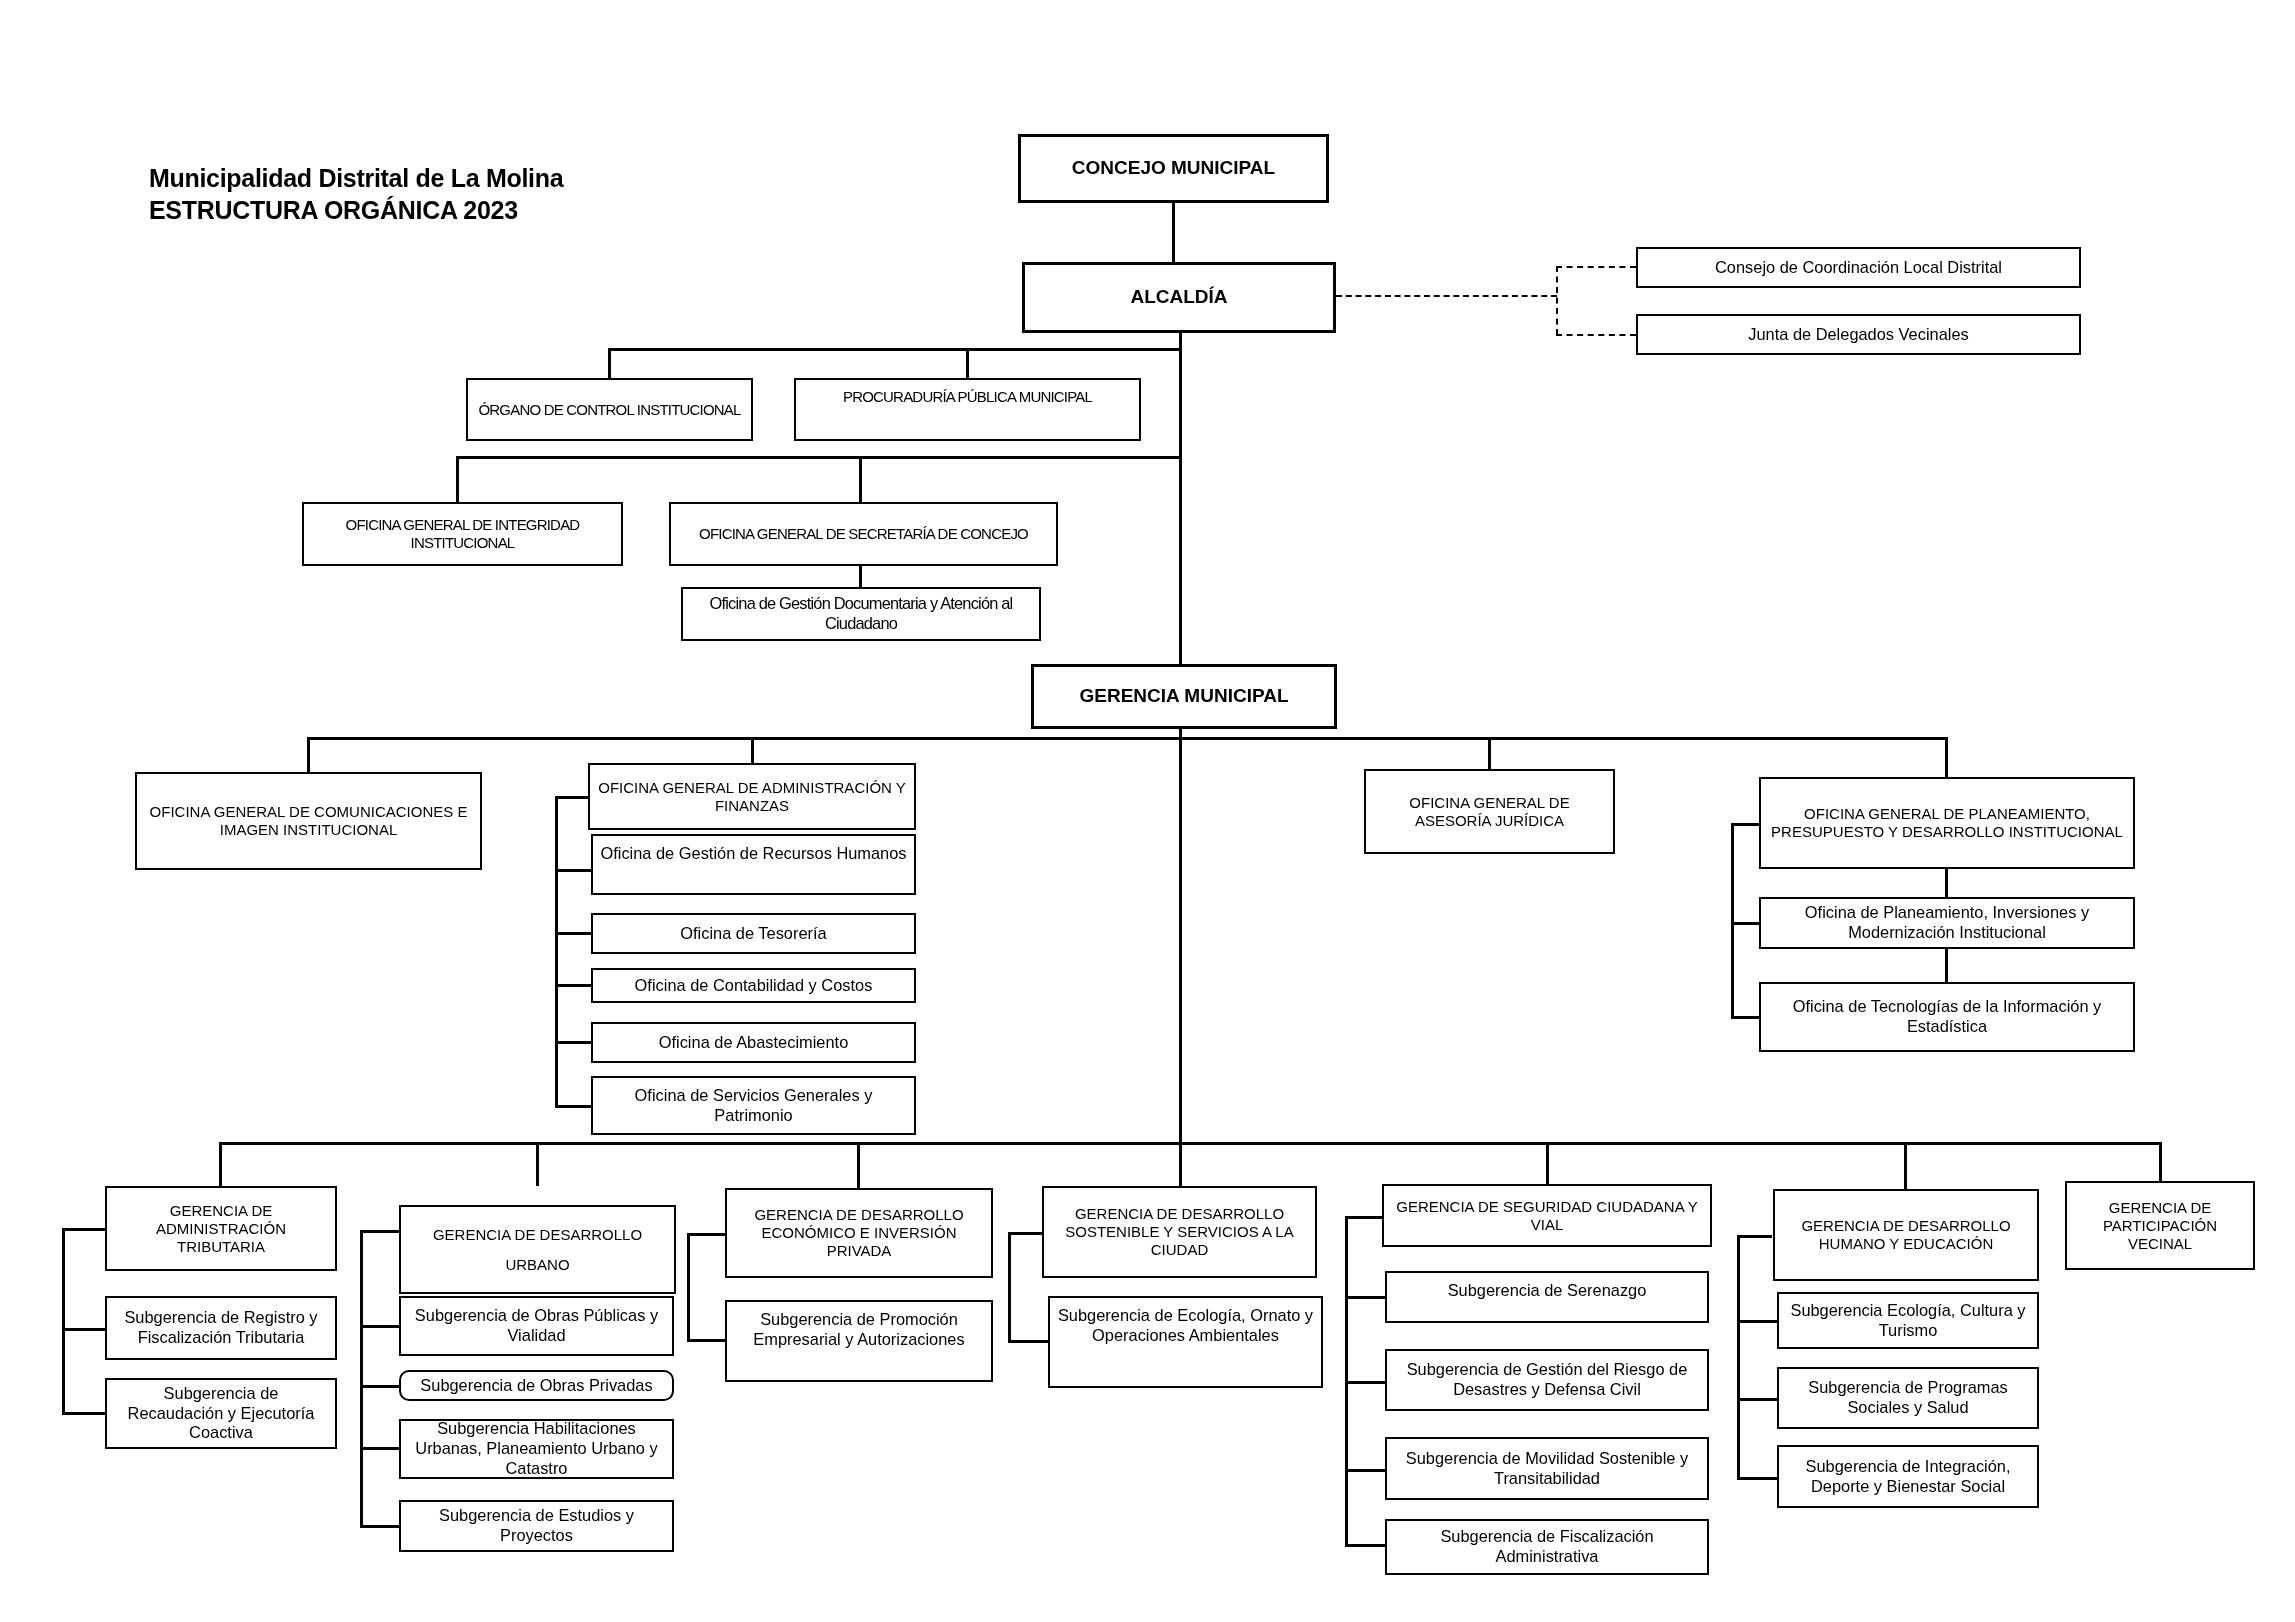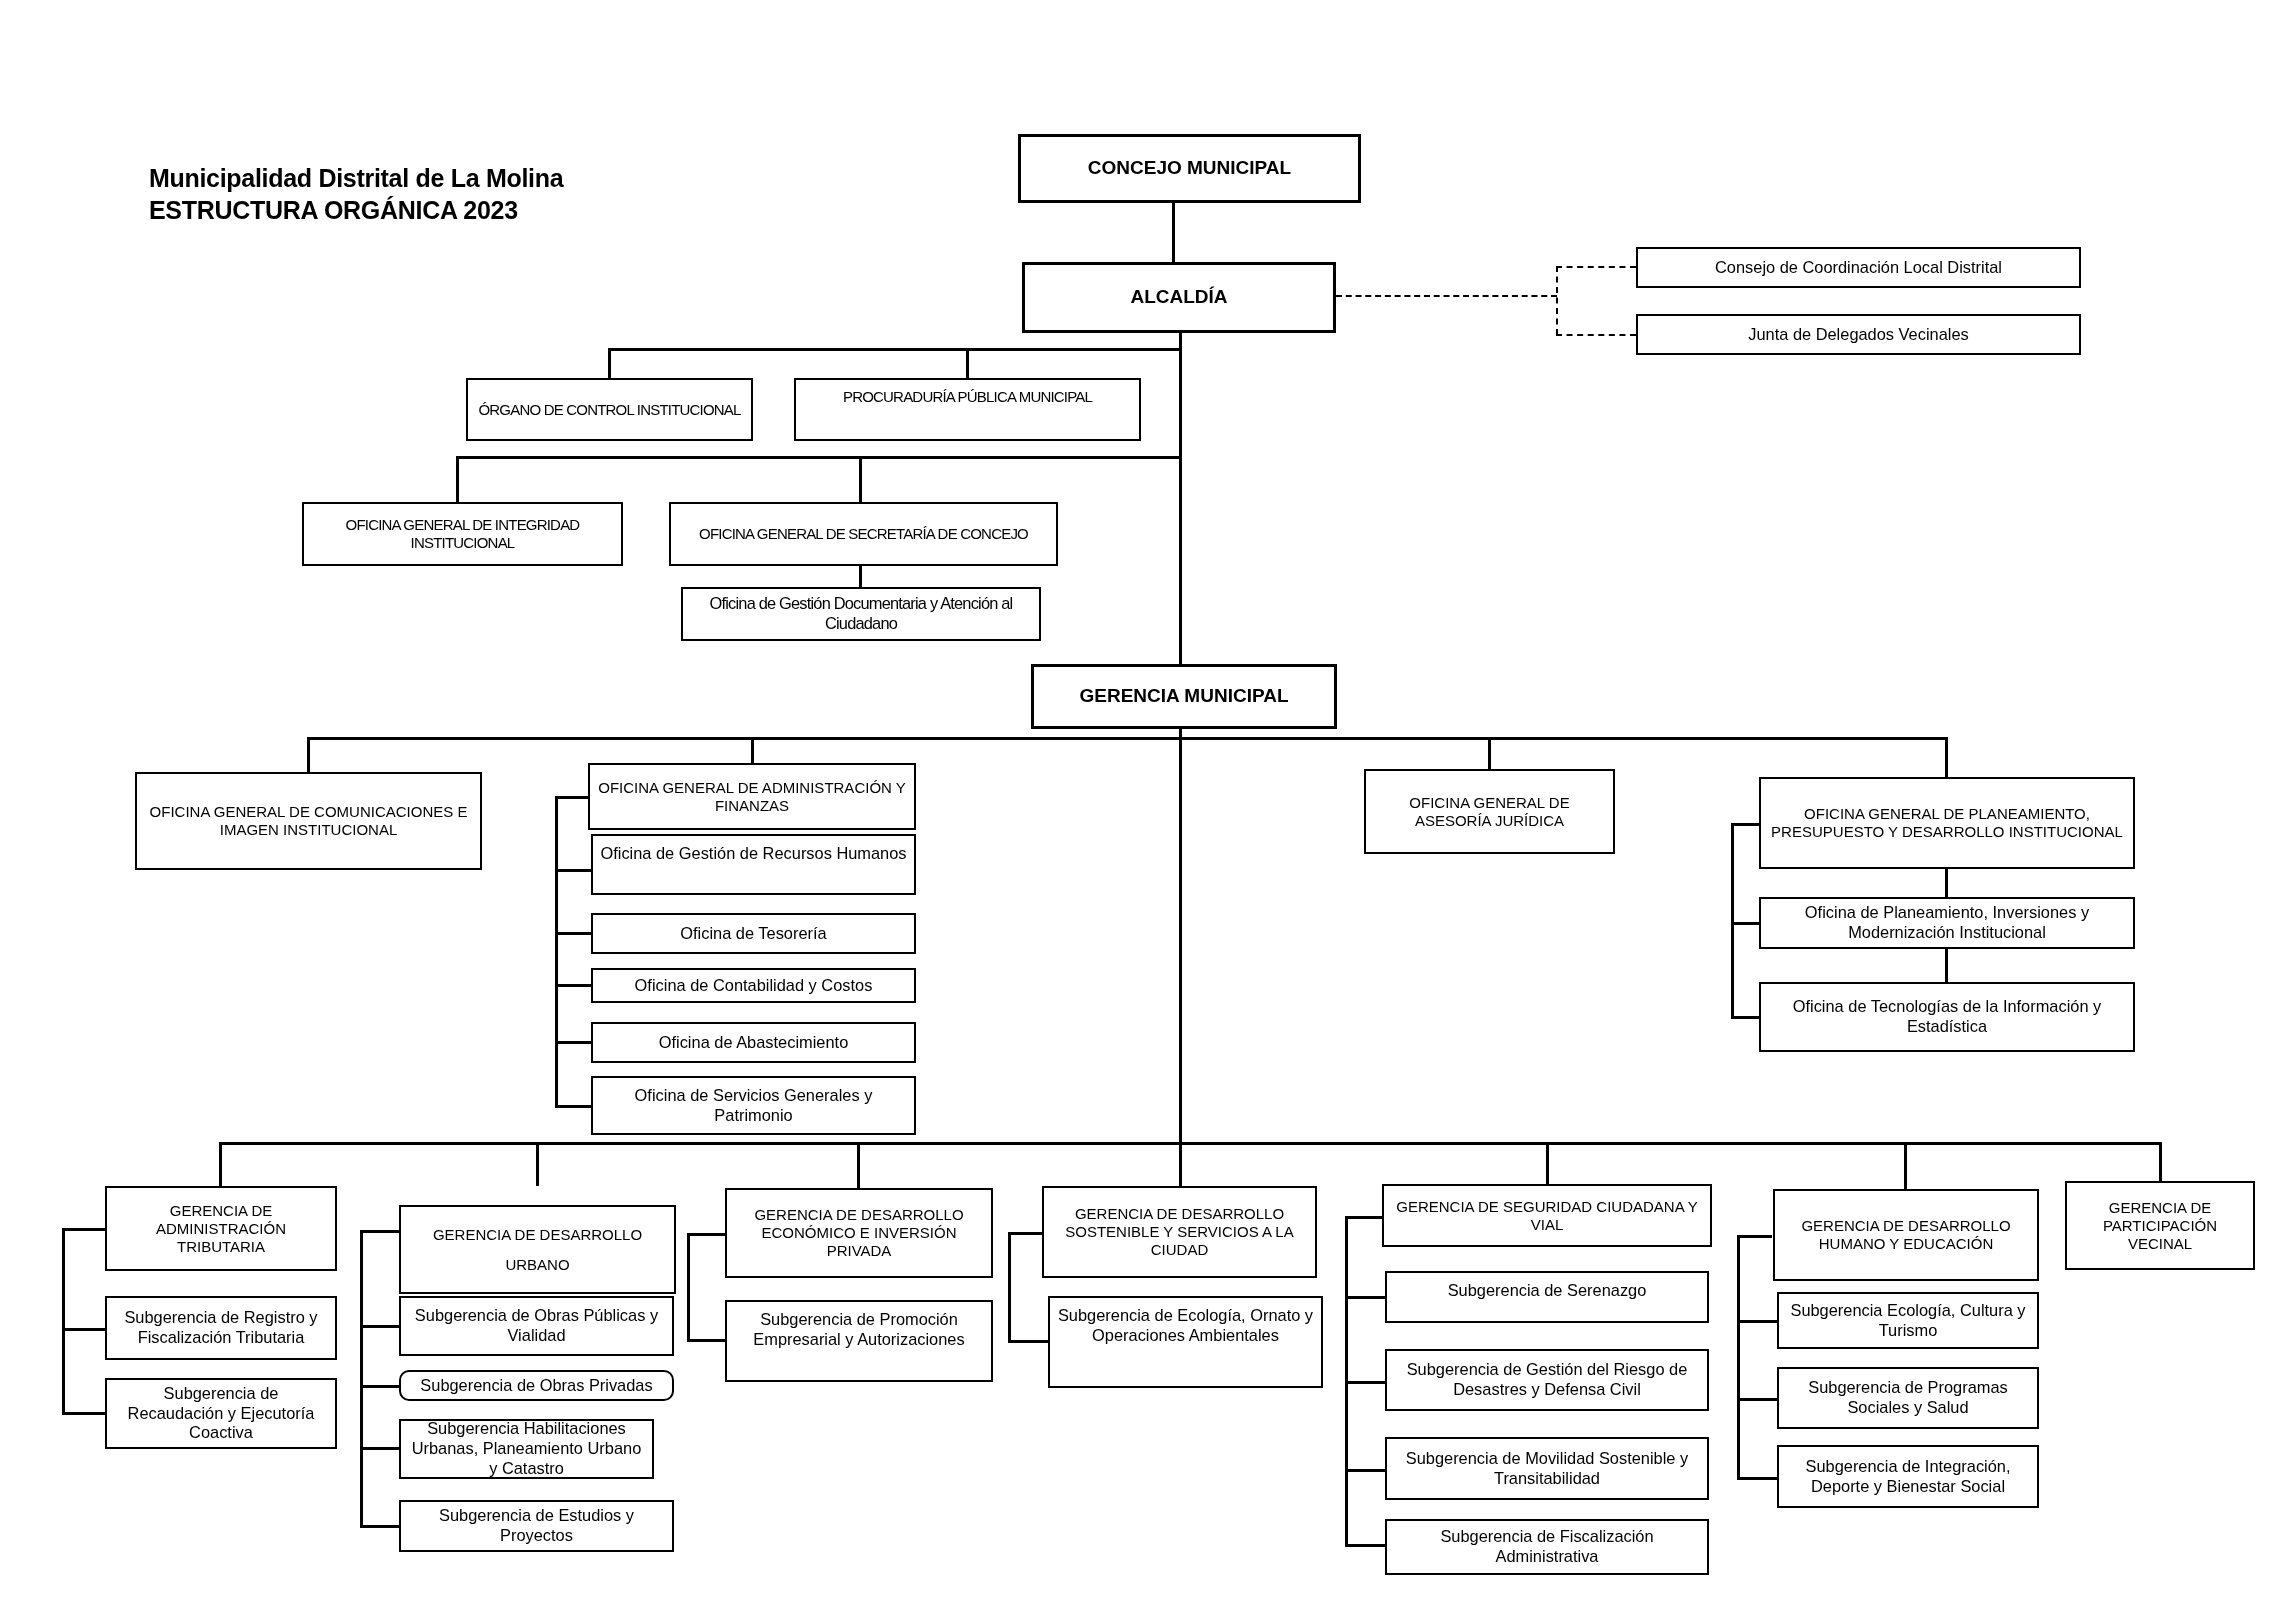--- a/index.html
+++ b/index.html
@@ -110,21 +110,21 @@
   <div class="hl" style="left:1737px;top:1235px;width:35px;height:2.6px;"></div>
   <div class="hl" style="left:1737px;top:1320px;width:40px;height:2.6px;"></div>
   <div class="hl" style="left:1737px;top:1398px;width:40px;height:2.6px;"></div>
   <div class="hl" style="left:1737px;top:1477px;width:40px;height:2.6px;"></div>
 
   <div class="hd" style="left:1336px;top:295px;width:221px;"></div>
   <div class="vd" style="left:1556px;top:266px;height:69px;"></div>
   <div class="hd" style="left:1556px;top:266px;width:80px;"></div>
   <div class="hd" style="left:1556px;top:334px;width:80px;"></div>
 
-  <div class="box b-bold" style="left:1018px;top:134px;width:343px;height:69px;">
+  <div class="box b-bold" style="left:1018px;top:134px;width:311px;height:69px;">
     <span>CONCEJO MUNICIPAL</span>
   </div>
 
   <div class="box b-bold" style="left:1022px;top:262px;width:314px;height:71px;">
     <span>ALCALDÍA</span>
   </div>
 
   <div class="box b-child" style="left:1636px;top:247px;width:445px;height:41px;">
     <span>Consejo de Coordinación Local Distrital</span>
   </div>
@@ -206,21 +206,21 @@
 
   <div class="box spread" style="left:399px;top:1186px;width:277px;height:89px;">
     <span>GERENCIA DE DESARROLLO URBANO</span>
   </div>
   <div class="box b-child" style="left:399px;top:1296px;width:275px;height:60px;">
     <span>Subgerencia de Obras Públicas y Vialidad</span>
   </div>
   <div class="box b-child" style="left:399px;top:1370px;width:275px;height:31px;border-radius:10px;">
     <span>Subgerencia de Obras Privadas</span>
   </div>
-  <div class="box b-child" style="left:399px;top:1419px;width:255px;height:60px;">
+  <div class="box b-child" style="left:399px;top:1419px;width:275px;height:60px;">
     <span>Subgerencia Habilitaciones Urbanas, Planeamiento Urbano y Catastro</span>
   </div>
   <div class="box b-child" style="left:399px;top:1500px;width:275px;height:52px;">
     <span>Subgerencia de Estudios y Proyectos</span>
   </div>
 
   <div class="box" style="left:725px;top:1188px;width:268px;height:90px;">
     <span>GERENCIA DE DESARROLLO ECONÓMICO E INVERSIÓN PRIVADA</span>
   </div>
   <div class="box b-child align-top" style="left:725px;top:1300px;width:268px;height:82px;">

